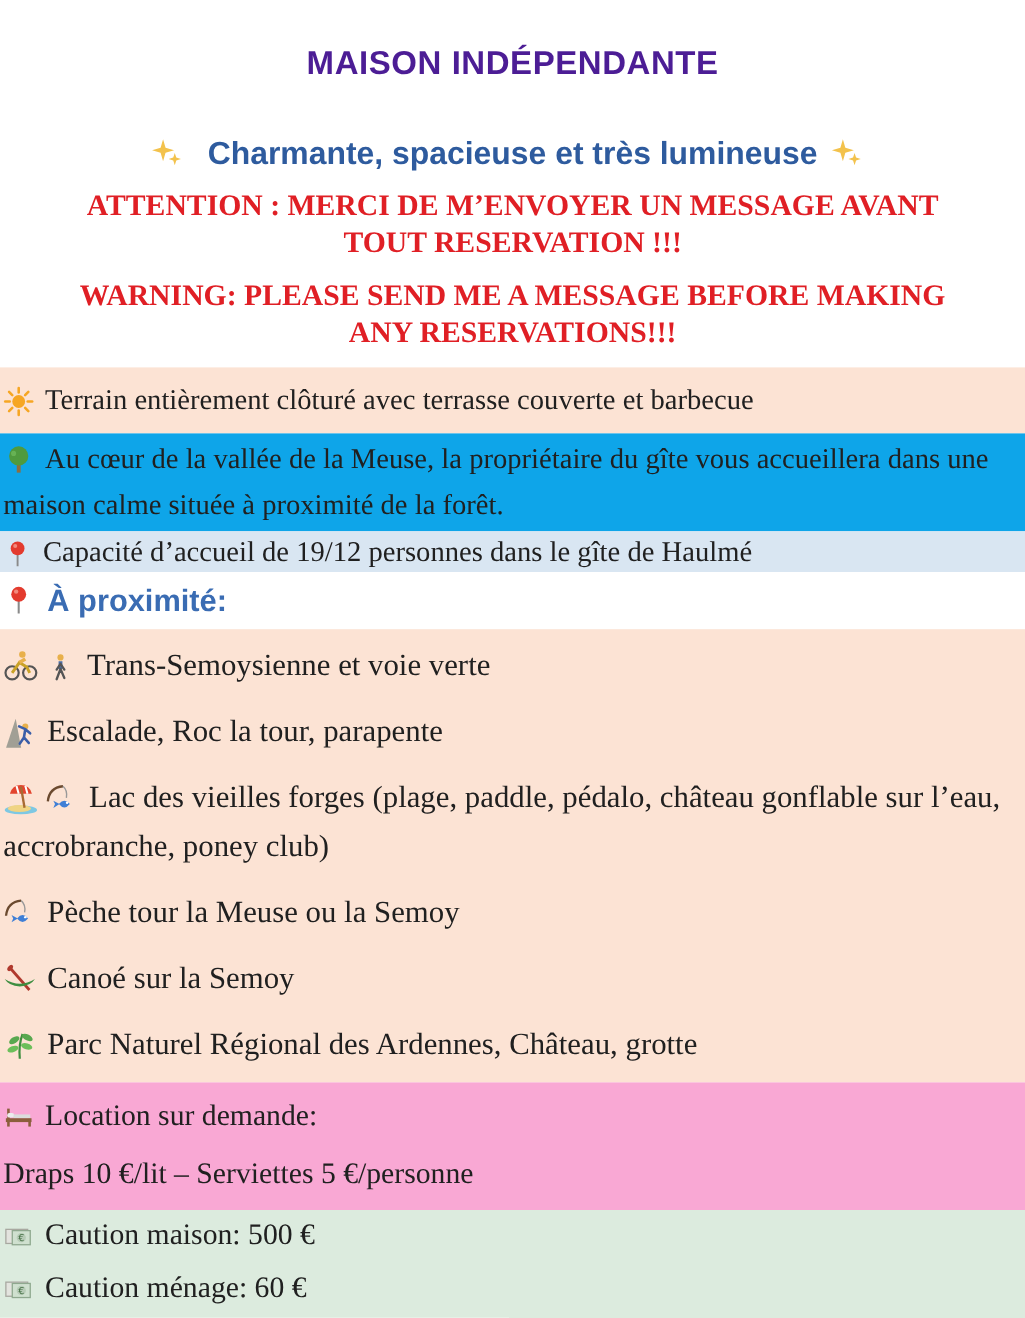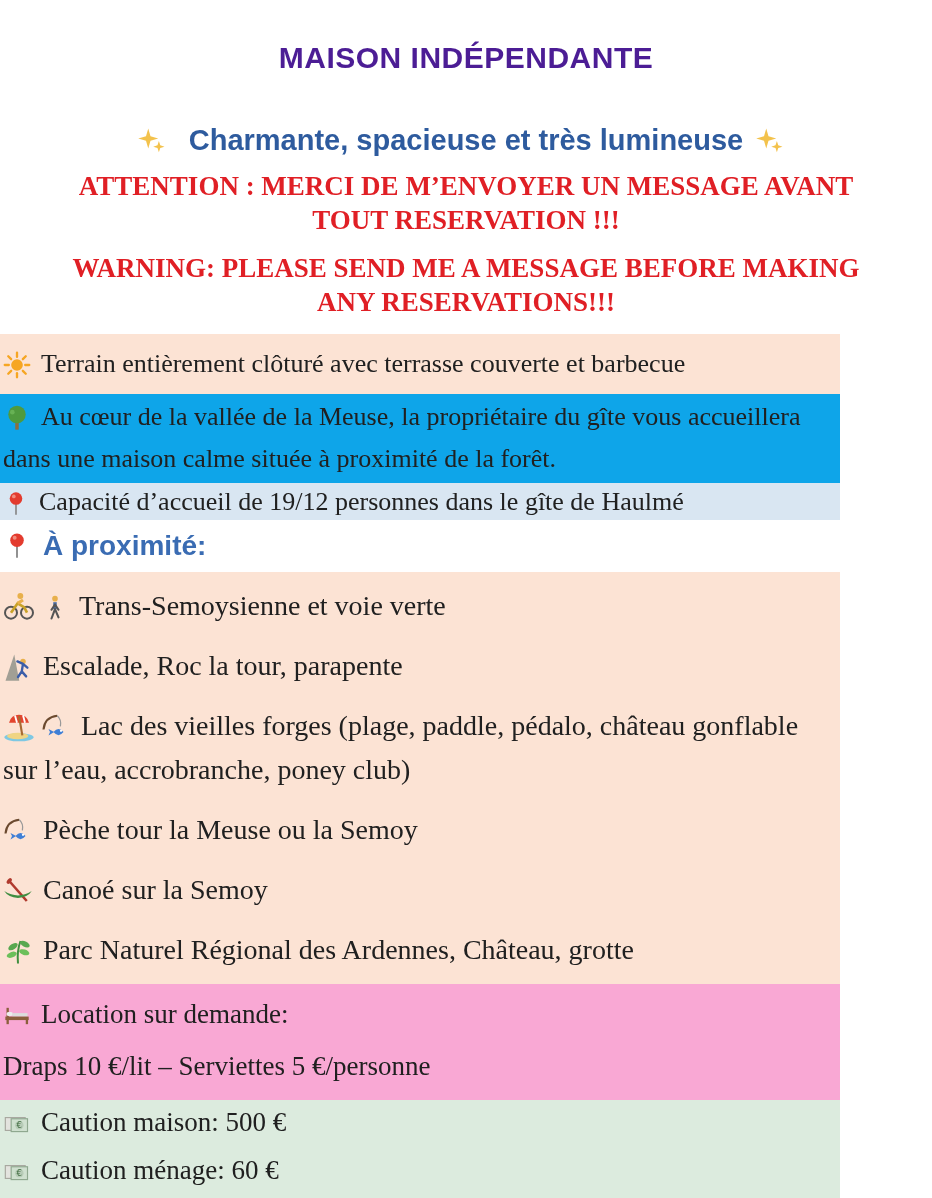--- a/index.html
+++ b/index.html
@@ -15,34 +15,34 @@
   
   .title {
     margin: 16px; padding-top: 25px;
     text-align: center;
     font-family: "Liberation Sans", sans-serif;
     font-size: 30px; font-weight: 700;
     color: #4c1d95; letter-spacing: .5px;
   }
   .subtitle {
     margin-top: 49px;
-    display: flex; align-items: center; justify-content: center; gap: 12px;
+    display: flex; justify-content: center; gap: 12px;
     font-family: "Liberation Sans", sans-serif;
     font-size: 29px; font-weight: 700; color: #2e5b9e;
   }
   .warning {
     margin: 0; text-align: center;
     font-size: 27px; font-weight: 700; line-height: 34px;
     color: #e01f25;
   }
   .warning-fr { margin-top: 12px; }
   .warning-en { margin-top: 14px; }
 
   
-  .band { width: 840px; padding-left: 3px; padding-right: 6px; box-sizing: border-box; }
+  .band { width: 932px; padding-left: 3px; padding-right: 6px; box-sizing: border-box; }
   .peach  { background: #fce3d4; }
   .green  { background: #0ea5e9; }
   .blue   { background: #d9e6f2; }
   .yellow { background: #f9a8d4; }
   .mint   { background: #dcebde; }
 
   .line { margin: 0; font-size: 26px; line-height: 42px; }
   .ic { display: inline-block; vertical-align: -7px; margin-right: 10px; }
   .ic svg { display: block; }
   .ic2 { margin-right: 6px; }

